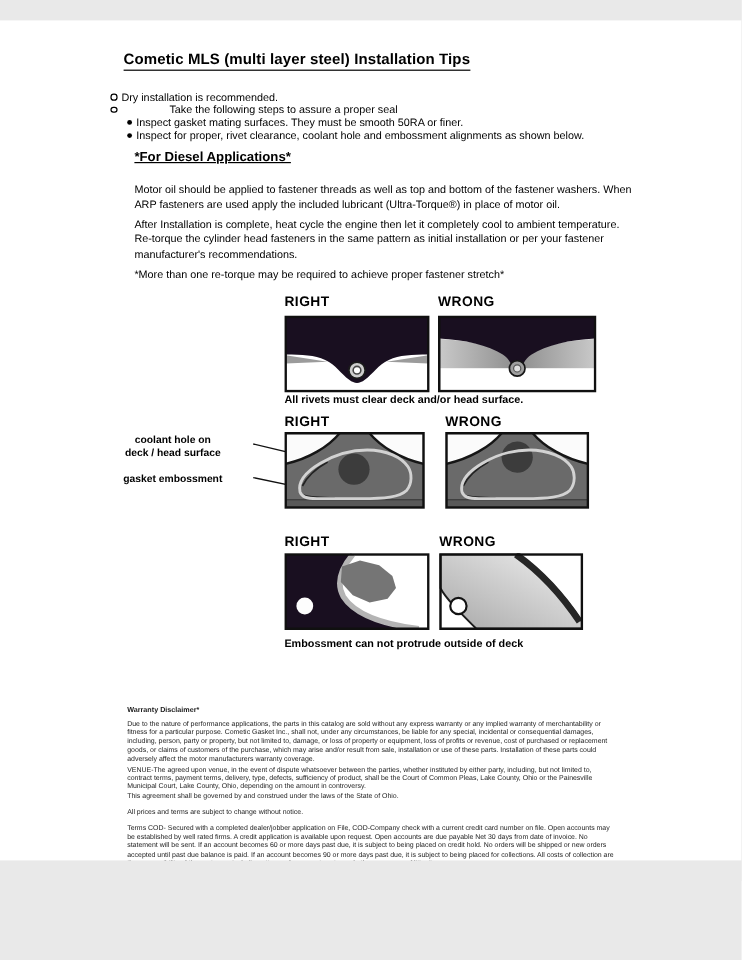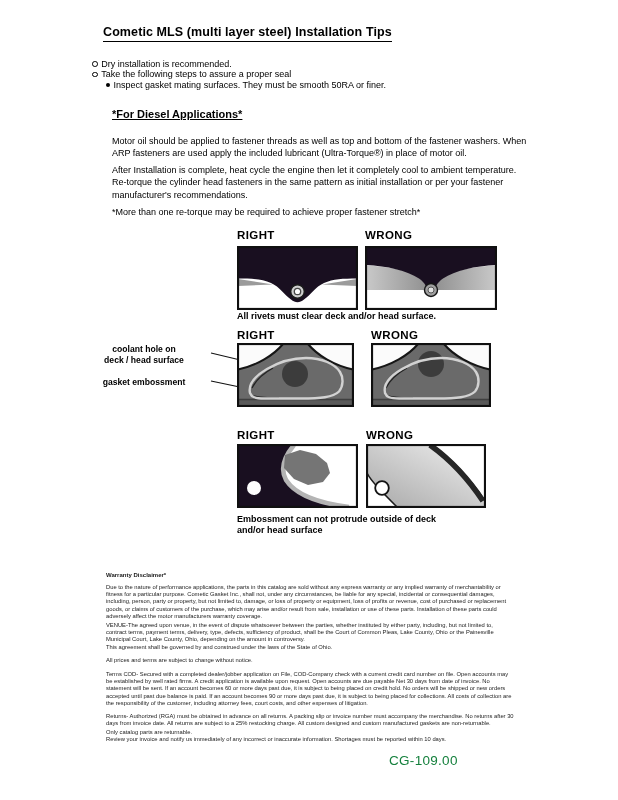--- a/index.html
+++ b/index.html
@@ -1,17 +1,17 @@
 <!DOCTYPE html>
 <html><head>
 <meta charset="utf-8">
 <style>
   html,body { margin:0; padding:0; background:#e9e9e9; }
   .page {
-    position:relative; width:618px; height:800px; margin:0 auto;
+    position:relative; width:618px; height:700px; margin:17px auto;
     background:#ffffff; overflow:hidden;
     font-family:"Liberation Sans", sans-serif; color:#000;
   }
   .abs { position:absolute; }
 
   
   .doc-title {
     left:103px; top:25px; font-size:12.5px; font-weight:bold;
     border-bottom:1.6px solid #000; padding-bottom:2px; letter-spacing:.1px;
   }
@@ -40,27 +40,31 @@
 <body>
 
 <div class="page">
 
   <div class="abs doc-title">Cometic MLS (multi layer steel) Installation Tips</div>
 
   <div class="abs bullet-row" style="left:92px; top:58.7px;">
     <span class="o-marker"></span>
     <span>Dry installation is recommended.</span>
   </div>
-  <div class="abs bullet-row" style="left:92px; top:69.4px;">
+  <div class="abs bullet-row" style="left:92px; top:69.4px;gap:40px;">
     <span class="o-marker"></span>
     <span>Take the following steps to assure a proper seal</span>
   </div>
   <div class="abs bullet-row" style="left:106px; top:80.4px;">
     <span class="dot-marker"></span>
     <span>Inspect gasket mating surfaces.  They must be smooth 50RA or finer.</span>
+  </div>
+  <div class="abs bullet-row" style="left:106px; top:91.2px;">
+    <span class="dot-marker"></span>
+    <span>Inspect for proper, rivet clearance, coolant hole and embossment alignments as shown below.</span>
   </div>
 
   <div class="abs section-heading">*For Diesel Applications*</div>
   <div class="abs body-par" style="top:164px;">After Installation is complete, heat cycle the engine then let it completely cool to ambient temperature. Re-torque the cylinder head fasteners in the same pattern as initial installation or per your fastener manufacturer's recommendations.</div>
   <div class="abs body-par" style="top:135px;">Motor oil should be applied to fastener threads as well as top and bottom of the fastener washers. When ARP fasteners are used apply the included lubricant (Ultra-Torque®) in place of motor oil.</div>
   <div class="abs body-par" style="top:206px;">*More than one re-torque may be required to achieve proper fastener stretch*</div>
 
   <div class="abs rw-label" style="left:237px; top:229px; width:121px;">RIGHT</div>
   <div class="abs rw-label" style="left:365px; top:229px; width:132px;">WRONG</div>
 
@@ -159,21 +163,20 @@
     </defs>
     <rect x="1" y="1" width="118" height="62" fill="#ffffff"></rect>
     <path d="M1,1 H66 C87,16 105,36 119,57 V63 H31 C15,47 5,37 1,29 Z" fill="url(#band3)" stroke="#1c1c1c" stroke-width="1.6"></path>
     <path d="M64,1 C85,16 103,36 117,57" stroke="#262626" stroke-width="5.6" fill="none"></path>
     <circle cx="16" cy="44" r="6.8" fill="#ffffff" stroke="#121212" stroke-width="1.8"></circle>
     <rect x="1" y="1" width="118" height="62" fill="none" stroke="#101010" stroke-width="2.2"></rect>
   </svg>
 
   <div class="abs diagram-caption" style="left:237px; top:514px; width:240px;">
     <div>Embossment can not protrude outside of deck</div>
-    <div>and/or head surface</div>
   </div>
 
   <div class="abs legal-heading">Warranty Disclaimer*</div>
   <div class="abs legal-par" style="top:584px;">Due to the nature of performance applications, the parts in this catalog are sold without any express warranty or any implied warranty of merchantability or fitness for a particular purpose.  Cometic Gasket Inc., shall not, under any circumstances, be liable for any special, incidental or consequential damages, including, person, party or property, but not limited to, damage, or loss of property or equipment, loss of profits or revenue, cost of purchased or replacement goods, or claims of customers of the purchase, which may arise and/or result from sale, installation or use of these parts.  Installation of these parts could adversely affect the motor manufacturers warranty coverage.</div>
   <div class="abs legal-par" style="top:622px;">
     <div>VENUE-The agreed upon venue, in the event of dispute whatsoever between the parties, whether instituted by either party, including, but not limited to, contract terms, payment terms, delivery, type, defects, sufficiency of product, shall be the Court of Common Pleas, Lake County, Ohio or the Painesville Municipal Court, Lake County, Ohio, depending on the amount in controversy.</div>
     <div>This agreement shall be governed by and construed under the laws of the State of Ohio.</div>
   </div>
   <div class="abs legal-par" style="top:657px;">All prices and terms are subject to change without notice.</div>
   <div class="abs legal-par" style="top:671px;">Terms COD- Secured with a completed dealer/jobber application on File, COD-Company check with a current credit card number on file.  Open accounts may be established by well rated firms.  A credit application is available upon request.  Open accounts are due payable Net 30 days from date of invoice.  No statement will be sent.  If an account becomes 60 or more days past due, it is subject to being placed on credit hold.  No orders will be shipped or new orders accepted until past due balance is paid.  If an account becomes 90 or more days past due, it is subject to being placed for collections.  All costs of collection are the responsibility of the customer, including attorney fees, court costs, and other expenses of litigation.</div>

